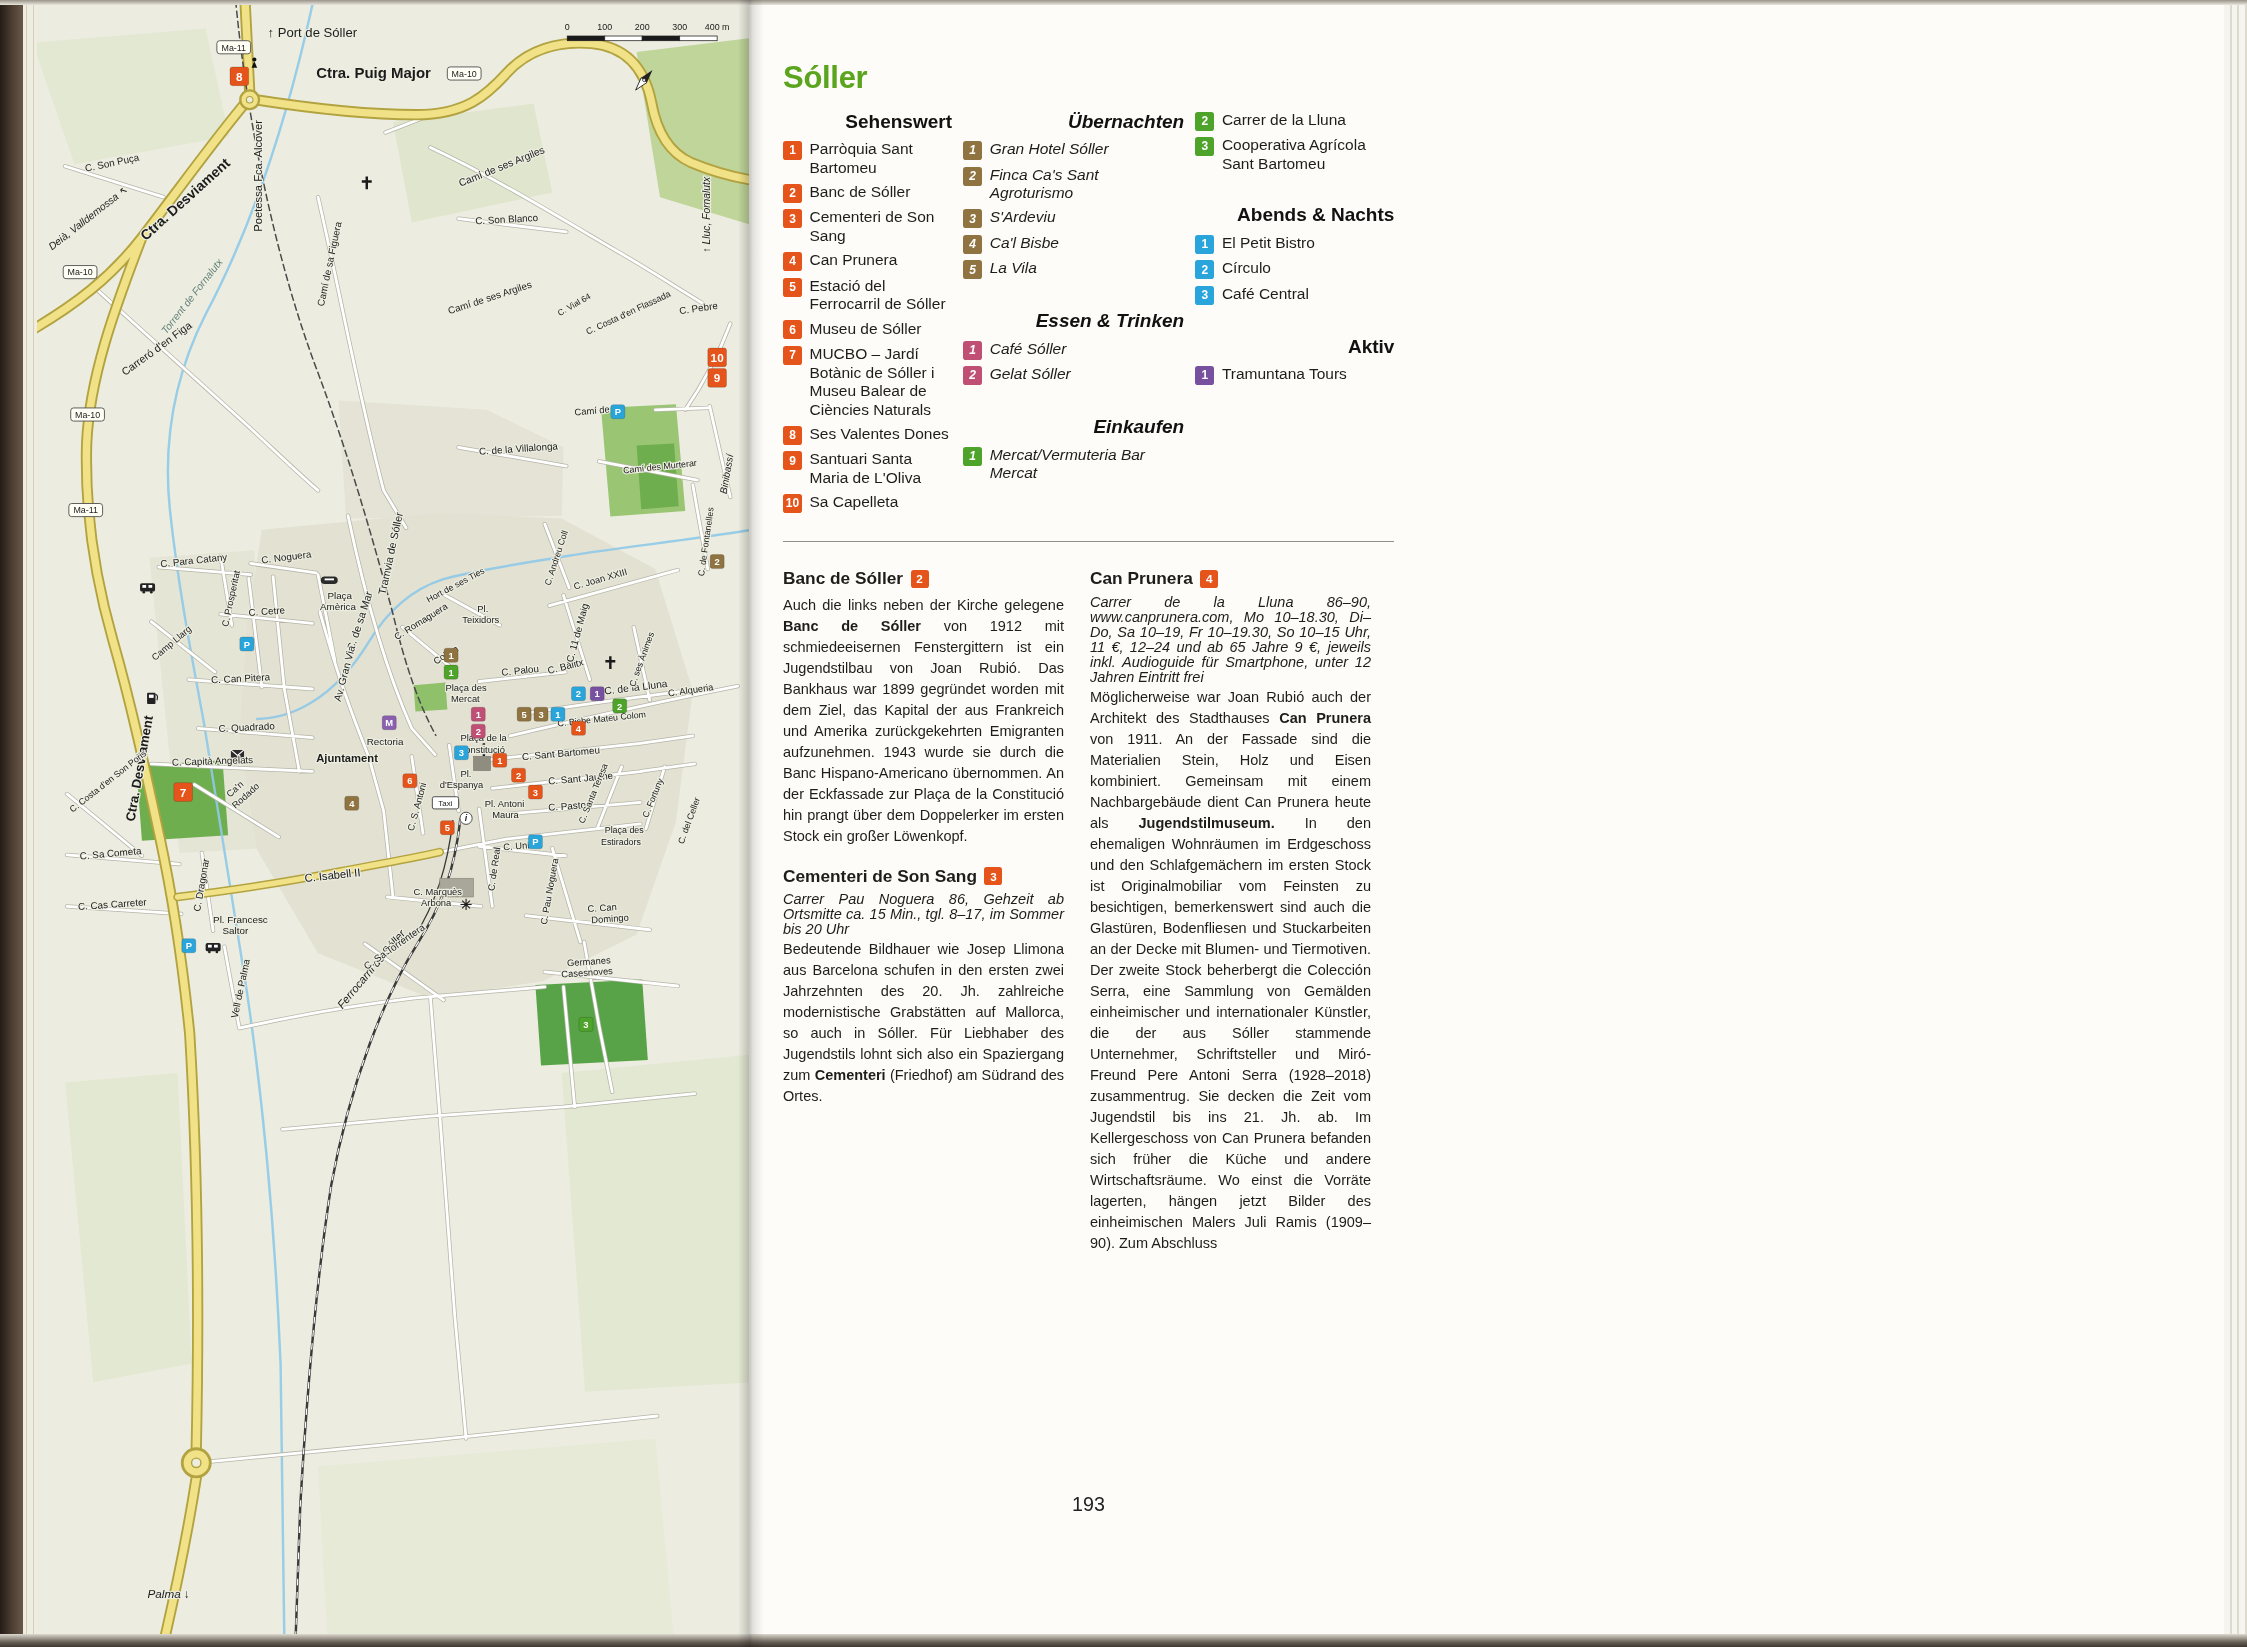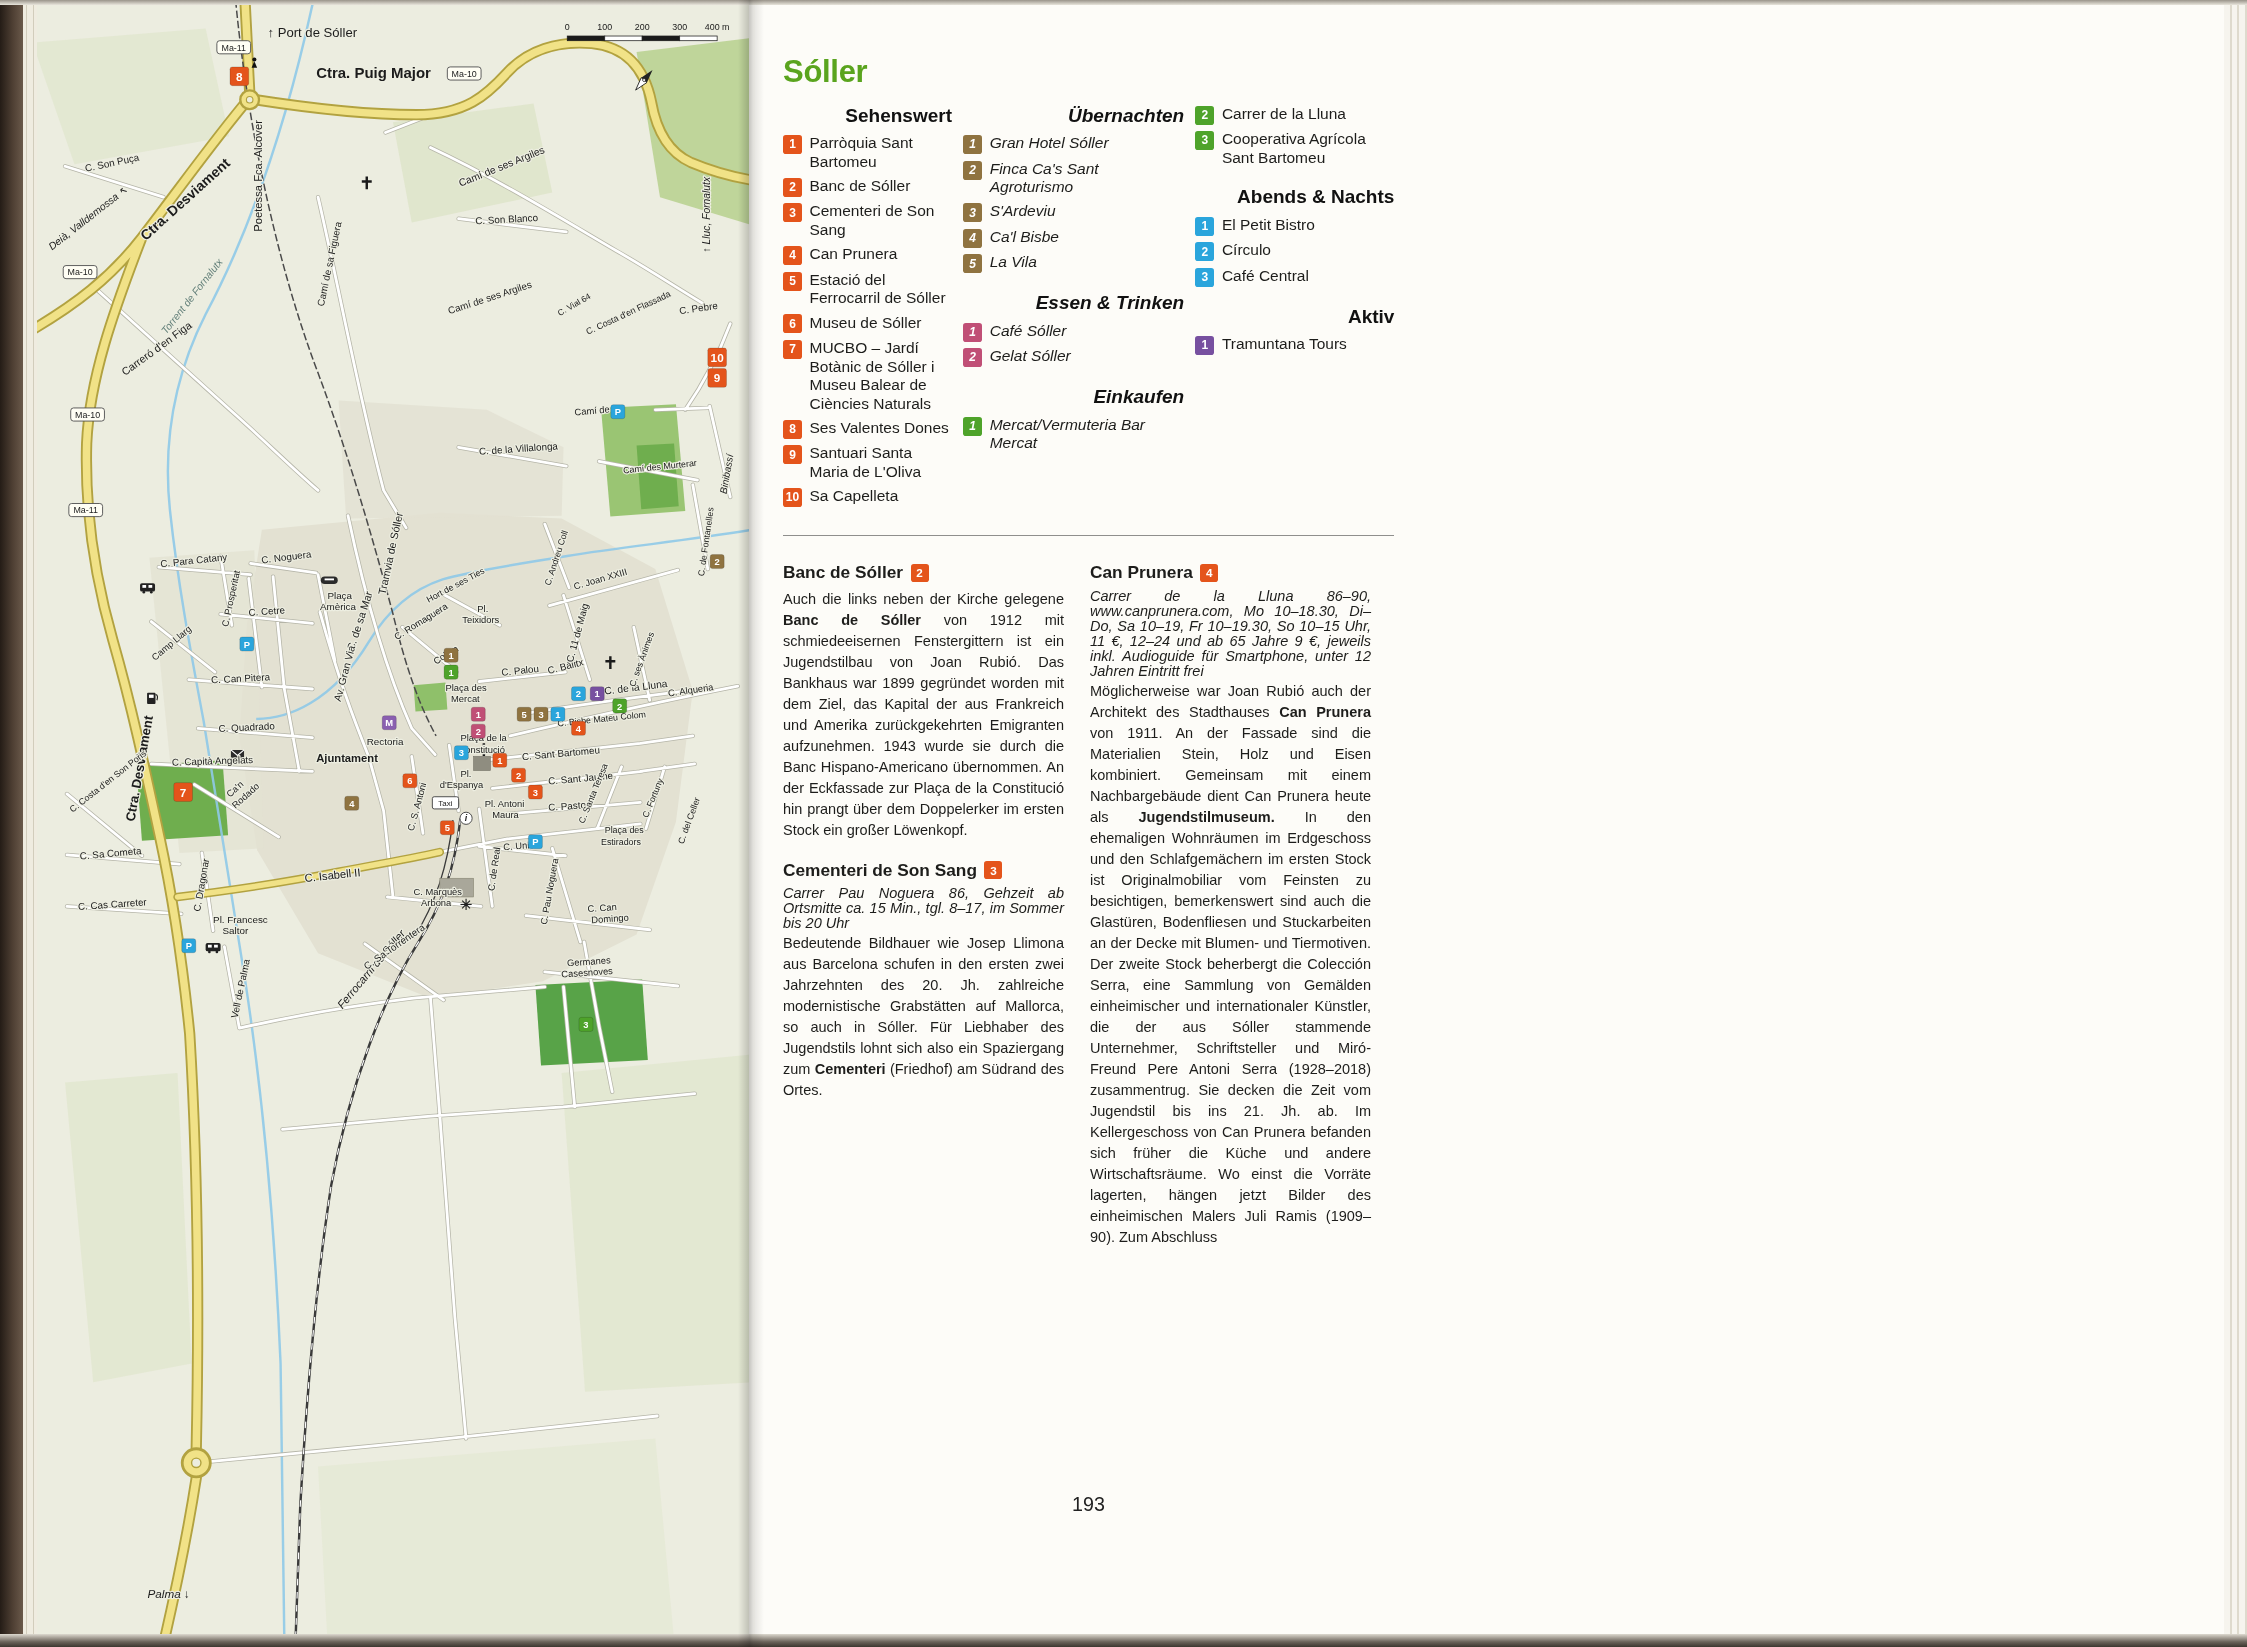--- a/index.html
+++ b/index.html
@@ -16,27 +16,27 @@
          background:linear-gradient(#9a948a,#e8e5dc);}
   .edge-bottom{position:absolute;left:0;bottom:0;width:100%;height:13px;
          background:linear-gradient(#ddd9cf,#6b635a 60%,#3c362f);}
   .gutter{position:absolute;left:738px;top:0;width:26px;height:100%;
          background:linear-gradient(90deg,rgba(0,0,0,0),rgba(0,0,0,.20) 45%,rgba(0,0,0,.10) 58%,rgba(0,0,0,0));z-index:5;}
   
   .map-wrap{position:absolute;left:37px;top:4.7px;width:712px;height:1635px;background:#ecede0;}
   .map-wrap svg{display:block;width:100%;height:100%;}
   
   .right-page{position:absolute;left:755px;top:4.7px;right:0;bottom:13px;background:#fdfcf8;}
-  .rp-content{position:absolute;left:28px;top:49px;width:611px;}
+  .rp-content{position:absolute;left:28px;top:55px;width:611px;}
   .page-title{font-size:31px;font-weight:bold;letter-spacing:-0.3px;margin:0 0 15px 0;}
   .legend{display:flex;gap:11.2px;}
   .legend-col{flex:0 0 auto;}
   .legend-col.c1{width:169px;} .legend-col.c2{width:221px;font-style:italic;} .legend-col.c3{width:199px;}
   .legend-header{font-size:19px;font-weight:bold;color:#111;margin:0 0 7.5px 0;text-align:right;}
-  .legend-section + .legend-section .legend-header{margin-top:19px;}
+  .legend-section + .legend-section .legend-header{margin-top:31px;}
   .legend-item{display:flex;gap:7.5px;margin:0 0 5.6px 0;line-height:1.2;}
   .legend-badge{flex:0 0 auto;width:19px;height:19px;border-radius:2.8px;margin-top:0.9px;
         display:flex;align-items:center;justify-content:center;color:#fff;font-size:12px;font-weight:bold;}
   .legend-label{font-size:15.5px;}
   .divider{border-top:1.1px solid #8f8f8d;margin-top:22.5px;}
   .body-cols{display:flex;gap:26px;margin-top:24px;}
   .body-col{width:281px;}
   .para{font-size:14.5px;line-height:21px;text-align:justify;margin:0;}
   .para .b{font-weight:bold;}
   .info{font-size:14.5px;line-height:15px;font-style:italic;text-align:justify;margin:0 0 1.9px 0;}

